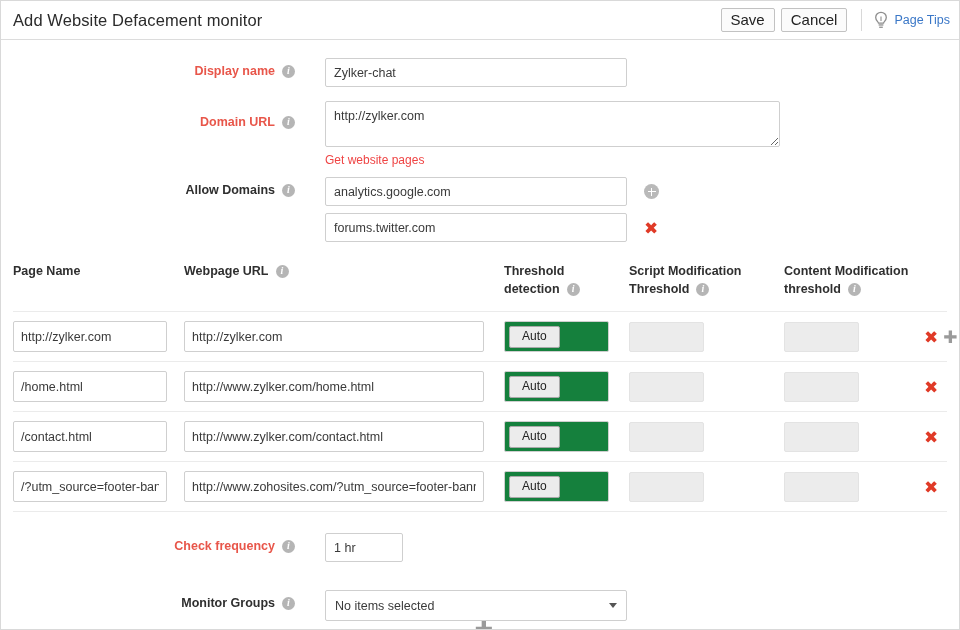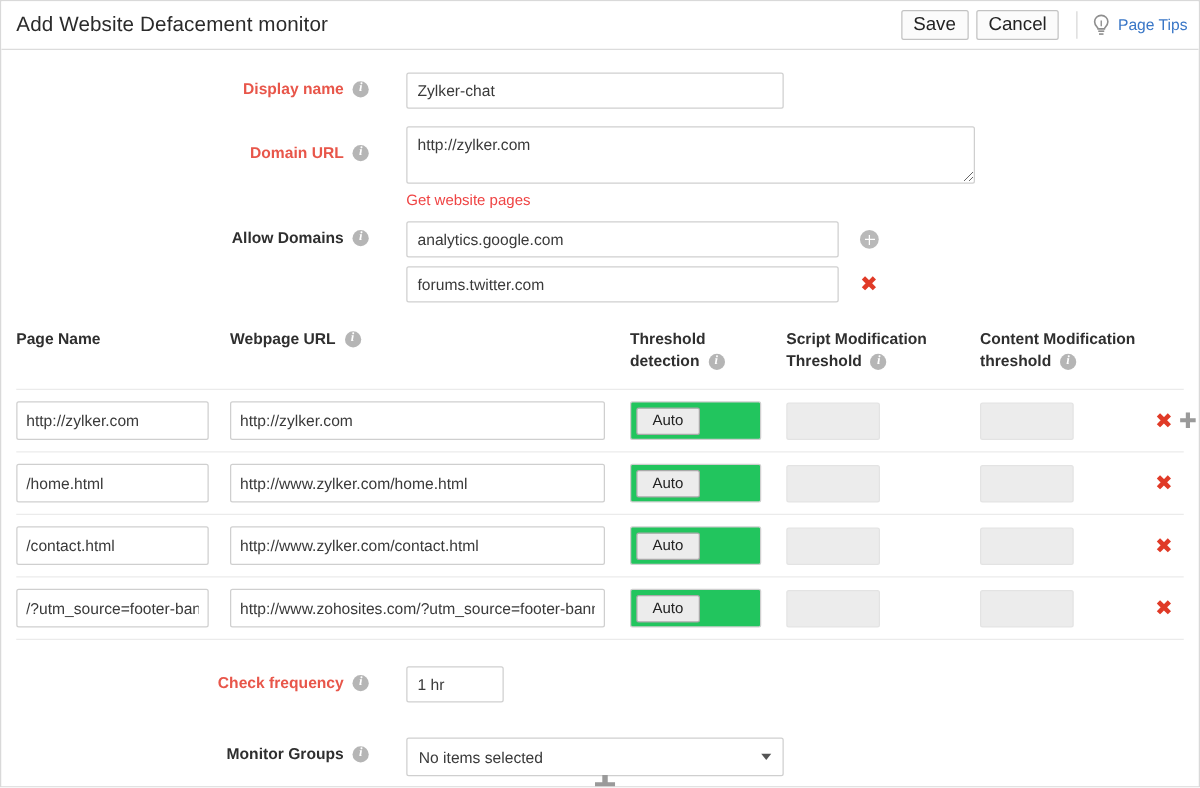--- a/index.html
+++ b/index.html
@@ -151,21 +151,21 @@
   }
   .linkrow { margin-top: 5px; }
   .slink {
     color: #ef4444;
     font-size: 12px;
     text-decoration: none;
     cursor: pointer;
   }
 
   .domrow { display: flex; align-items: center; }
-  .domrow input.txtbox { width: 346px; height: 29px; }
+  .domrow input.txtbox { width: 302px; height: 29px; }
 
   .circle-plus {
     width: 15px; height: 15px;
     border-radius: 50%;
     background: #b9b9b9;
     margin-left: 17px;
     position: relative;
     cursor: pointer;
     flex: 0 0 auto;
   }
@@ -242,21 +242,21 @@
     outline: none;
   }
   .cell-name { width: 154px; }
   .cell-url { width: 300px; }
 
   .autobox {
     width: 105px;
     height: 31px;
     border: 1px solid #cfcfcf;
     border-radius: 2px;
-    background: #22c55e;
+    background: #15803d;
     box-sizing: border-box;
     display: flex;
     align-items: center;
     padding-left: 4px;
   }
   .autobtn {
     font-family: "Liberation Sans", sans-serif;
     font-size: 12px;
     color: #222222;
     background: #ececec;

